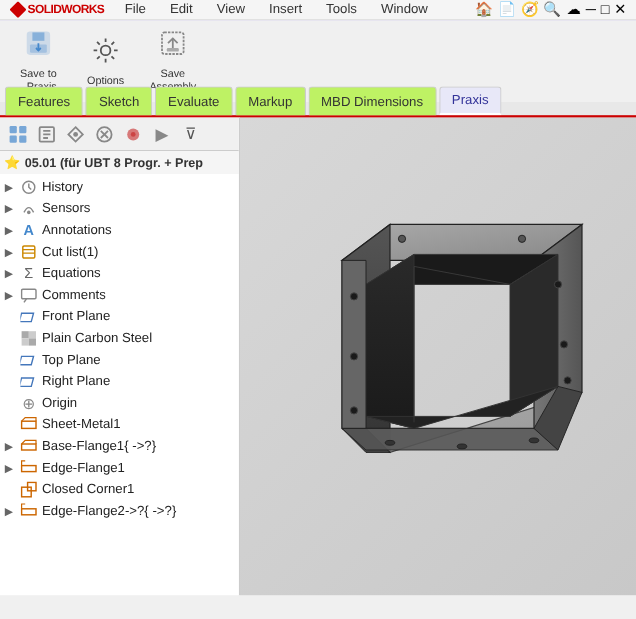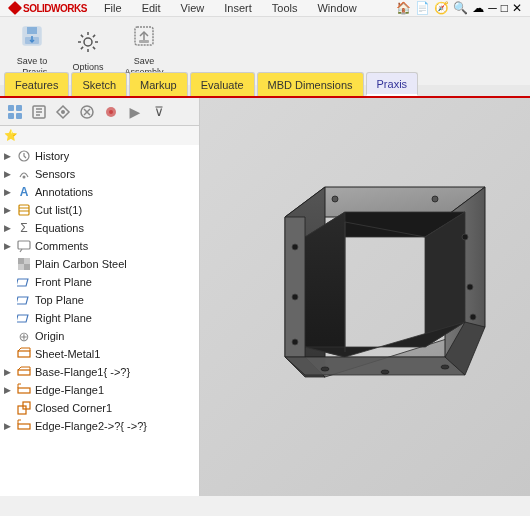--- a/index.html
+++ b/index.html
@@ -60,21 +60,21 @@
       border-bottom: 2px solid #c00;
       display: flex;
       align-items: flex-end;
       padding: 0 4px;
       gap: 2px;
     }
     .ribbon-tab {
       padding: 4px 10px;
       font-size: 11px;
       cursor: pointer;
-      background: #fde047;
+      background: #bef264;
       border: 1px solid #ccc;
       border-bottom: none;
       border-radius: 3px 3px 0 0;
       color: #333;
       height: 24px;
       display: flex;
       align-items: center;
     }
     .ribbon-tab.active { background: #fff; border-bottom: 2px solid #fff; font-weight: 500; }
     .ribbon-tab.praxis { background: #e8e8f8; color: #339; }
@@ -262,22 +262,22 @@
       </span>
       <span style="font-size:9px;text-align:center;line-height:1.2;">Save
 Assembly</span>
     </div>
   </div>
 </div>
 
 <div id="ribbon-tabs">
   <div class="ribbon-tab">Features</div>
   <div class="ribbon-tab">Sketch</div>
+  <div class="ribbon-tab">Evaluate</div>
   <div class="ribbon-tab">Markup</div>
-  <div class="ribbon-tab">Evaluate</div>
   <div class="ribbon-tab">MBD Dimensions</div>
   <div class="ribbon-tab praxis active">Praxis</div>
 </div>
 
 <div id="main">
 
   <div id="left-panel">
 
     <div id="icon-row">
       <div class="icon-btn" title="FeatureManager">
@@ -314,20 +314,21 @@
             <circle cx="8" cy="8" r="5" fill="#cc4444" opacity="0.7"></circle>
             <circle cx="8" cy="8" r="2" fill="#cc4444"></circle>
           </svg>
       </div>
       <div class="icon-btn" style="font-size:14px;color:#888;">▶</div>
       <div class="icon-btn" style="font-size:13px;color:#555;">⊽</div>
     </div>
 
     <div class="tree-root">
       <span style="color:#cc8800;margin-right:3px;">⭐</span>
+      <span style="font-size:10.5px;">05.01  (für UBT 8 Progr. + Prep</span>
     </div>
 
     <div id="feature-tree">
 
       <div class="tree-item">
         <span class="arrow">▶</span>
         <span class="item-icon icon-history">
           <svg width="14" height="14" viewBox="0 0 14 14">
               <circle cx="7" cy="7" r="5" fill="none" stroke="#888" stroke-width="1.2"></circle>
               <path d="M7 4 L7 7 L9 9" stroke="#888" stroke-width="1.2" fill="none"></path>
@@ -373,43 +374,43 @@
 
       <div class="tree-item">
         <span class="arrow">▶</span>
         <span class="item-icon icon-comments">
           <svg width="14" height="14" viewBox="0 0 14 14">
               <rect x="1" y="2" width="12" height="8" rx="1" fill="none" stroke="#888" stroke-width="1.2"></rect>
               <path d="M3 13 L5 10" stroke="#888" stroke-width="1.2"></path>
             </svg>
         </span>
         <span class="label">Comments</span>
+      </div>
+
+      <div class="tree-item">
+        <span class="arrow" style="width:12px;"></span>
+        <span class="item-icon icon-plane">
+          <svg width="14" height="14" viewBox="0 0 14 14">
+              <rect x="2" y="4" width="10" height="7" fill="none" stroke="#4477bb" stroke-width="1.2" transform="skewX(-15)"></rect>
+            </svg>
+        </span>
+        <span class="label">Front Plane</span>
       </div>
 
       <div class="tree-item">
         <span class="arrow" style="width:12px;"></span>
         <span class="item-icon icon-material">
           <svg width="14" height="14" viewBox="0 0 14 14">
               <rect x="1" y="1" width="6" height="6" fill="#aaa"></rect>
               <rect x="7" y="1" width="6" height="6" fill="#ccc"></rect>
               <rect x="1" y="7" width="6" height="6" fill="#ccc"></rect>
               <rect x="7" y="7" width="6" height="6" fill="#aaa"></rect>
             </svg>
         </span>
         <span class="label">Plain Carbon Steel</span>
-      </div>
-
-      <div class="tree-item">
-        <span class="arrow" style="width:12px;"></span>
-        <span class="item-icon icon-plane">
-          <svg width="14" height="14" viewBox="0 0 14 14">
-              <rect x="2" y="4" width="10" height="7" fill="none" stroke="#4477bb" stroke-width="1.2" transform="skewX(-15)"></rect>
-            </svg>
-        </span>
-        <span class="label">Front Plane</span>
       </div>
 
       <div class="tree-item">
         <span class="arrow" style="width:12px;"></span>
         <span class="item-icon icon-plane">
           <svg width="14" height="14" viewBox="0 0 14 14">
               <rect x="2" y="4" width="10" height="7" fill="none" stroke="#4477bb" stroke-width="1.2" transform="skewX(-15)"></rect>
             </svg>
         </span>
         <span class="label">Top Plane</span>

